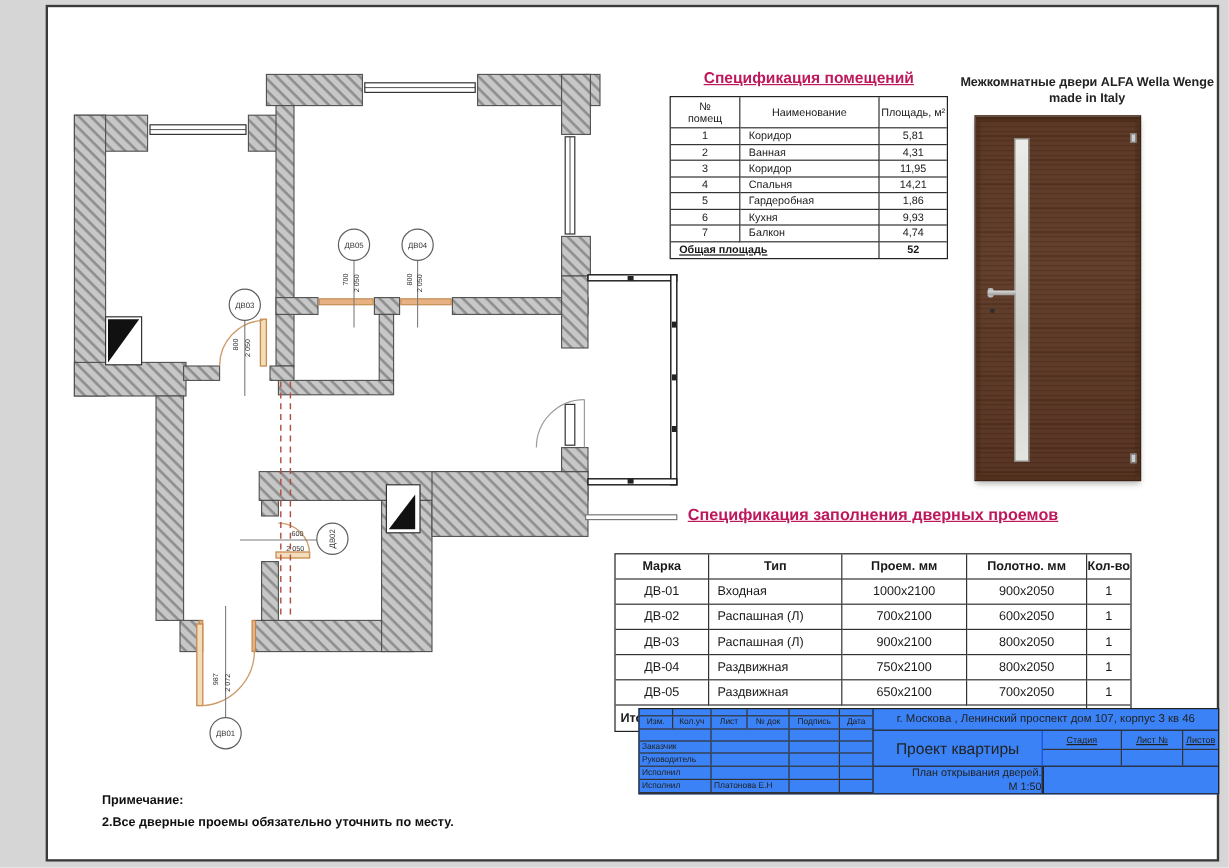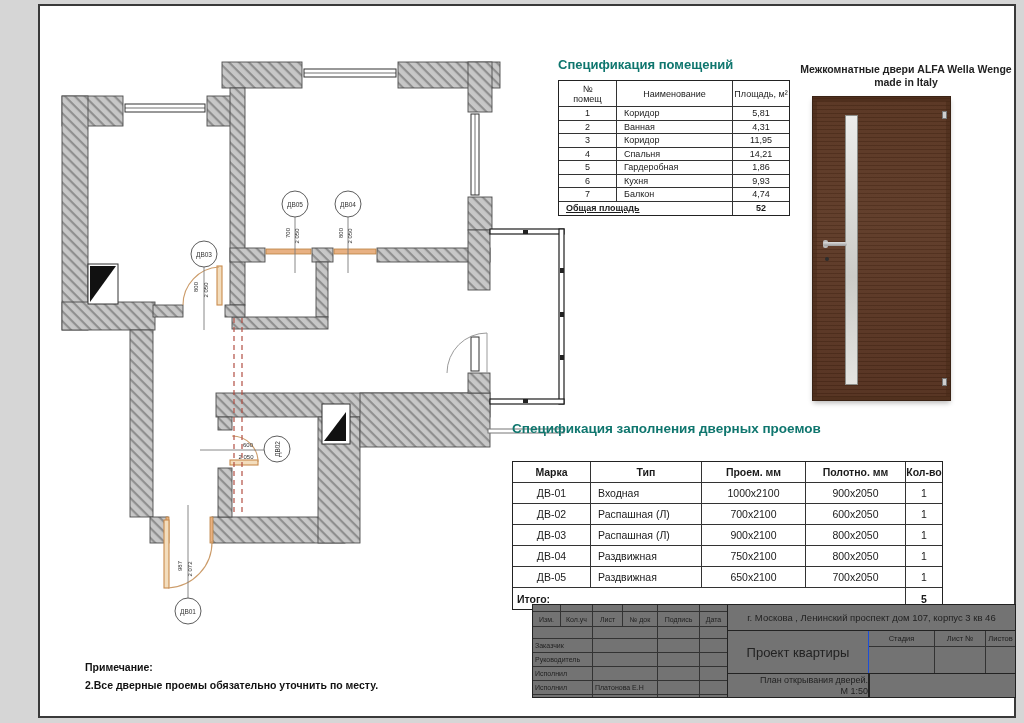--- a/index.html
+++ b/index.html
@@ -1,20 +1,20 @@
 <!DOCTYPE html>
 <html><head>
 <meta charset="utf-8">
 <style>
   html,body{margin:0;padding:0;}
   body{width:1024px;height:723px;background:#d6d6d6;font-family:"Liberation Sans",sans-serif;position:relative;overflow:hidden;}
   #sheet{position:absolute;left:38px;top:4px;width:978px;height:714px;background:#ffffff;border:2px solid #3a3a3a;box-sizing:border-box;}
   .abs{position:absolute;}
   
-  .spec-title{font-weight:bold;text-align:left;color:#0f766e;}
+  .spec-title{font-weight:bold;text-align:center;text-decoration:underline;color:#be185d;}
   .grid{display:grid;border:1.6px solid #222;background:#fff;}
   .cell{border-right:1px solid #333;border-bottom:1px solid #333;display:flex;align-items:center;justify-content:center;color:#1a1a1a;overflow:hidden;white-space:nowrap;box-sizing:border-box;}
   .cell.last-col{border-right:none;}
   .cell.left{justify-content:flex-start;padding-left:7px;}
   .cell.bold{font-weight:bold;}
   #room-spec{left:558px;top:57px;width:232px;}
   #room-spec .grid{grid-template-columns:58px 116px 56px;font-size:9px;}
   #room-spec .hdr{height:26px;font-size:9px;}
   #room-spec .r{height:13.5px;}
   #door-spec{left:512px;top:421px;width:431px;}
@@ -29,33 +29,33 @@
      linear-gradient(180deg,#57331f,#5e3a26 40%,#532f1d);
      border:4px solid #44271773;box-sizing:border-box;outline:1px solid #3a2315;box-shadow:0 3px 5px rgba(0,0,0,.28);}
   #door-glass{position:absolute;left:28px;top:14px;width:11px;height:268px;background:linear-gradient(180deg,#ececea,#ccccc8 60%,#e4e4e0);border:1px solid #8d8d88;}
   #door-handle{position:absolute;left:6px;top:141px;width:24px;height:4px;background:linear-gradient(#dedede,#9c9c9c);border-radius:2px;}
   #door-rosette{position:absolute;left:6px;top:139px;width:5px;height:8px;background:#b9b9b9;border-radius:2px;}
   #door-keyhole{position:absolute;left:8px;top:156px;width:4px;height:4px;background:#2e2e2e;border-radius:50%;}
   .hinge{position:absolute;right:-1px;width:3px;height:6px;background:#cfcfcf;border:1px solid #777;}
   
   #notes{left:85px;top:658px;width:350px;font-size:10.5px;font-weight:bold;color:#111;line-height:18px;}
   
-  #stamp{left:532px;top:604px;width:484px;height:94px;border:1.6px solid #222;box-sizing:border-box;background:#737373;font-size:7px;color:#222;display:flex;}
+  #stamp{left:532px;top:590px;width:484px;height:72px;border:1.6px solid #222;box-sizing:border-box;background:#3b82f6;font-size:7px;color:#222;display:flex;}
   #stamp-left{width:195px;border-right:1.4px solid #222;box-sizing:border-box;display:flex;flex-direction:column;}
   .srow{display:grid;grid-template-columns:28px 32px 30px 35px 42px 1fr;border-bottom:1px solid #333;}
   .srow > div{border-right:1px solid #333;display:flex;align-items:center;justify-content:center;overflow:hidden;}
   .srow > div:last-child{border-right:none;}
   .lrow{display:grid;grid-template-columns:60px 65px 42px 1fr;border-bottom:1px solid #333;height:13px;}
   .lrow > div{border-right:1px solid #333;display:flex;align-items:center;padding-left:2px;overflow:hidden;}
   .lrow > div:last-child{border-right:none;}
   #stamp-right{flex:1;display:flex;flex-direction:column;}
   #addr-cell{height:25px;border-bottom:1px solid #222;display:flex;align-items:center;justify-content:center;font-size:9.5px;white-space:nowrap;}
   #mid-band{height:42px;border-bottom:1px solid #222;display:flex;}
   #project-title-cell{width:140px;border-right:1px solid #1d4ed8;display:flex;align-items:center;justify-content:center;font-size:13px;}
-  .stage-cols{flex:1;display:flex;flex-direction:column;}
+  .stage-cols{flex:1;display:flex;flex-direction:column;text-decoration:underline;}
   .stage-hdr{display:grid;grid-template-columns:66px 51px 1fr;height:15px;border-bottom:1px solid #333;}
   .stage-hdr div{border-right:1px solid #333;display:flex;align-items:center;justify-content:center;font-size:7.5px;}
   .stage-hdr div:last-child{border-right:none;}
   .stage-empty{flex:1;display:grid;grid-template-columns:66px 51px 1fr;}
   .stage-empty div{border-right:1px solid #333;}
   .stage-empty div:last-child{border-right:none;}
   #bottom-band{flex:1;display:flex;}
   #drawing-title-cell{width:140px;border-right:1px solid #222;display:flex;flex-direction:column;align-items:flex-end;justify-content:center;font-size:9px;line-height:11px;}
   #stamp-empty-box{flex:1;border-left:1px solid #222;}
   svg text{fill:#333;}

